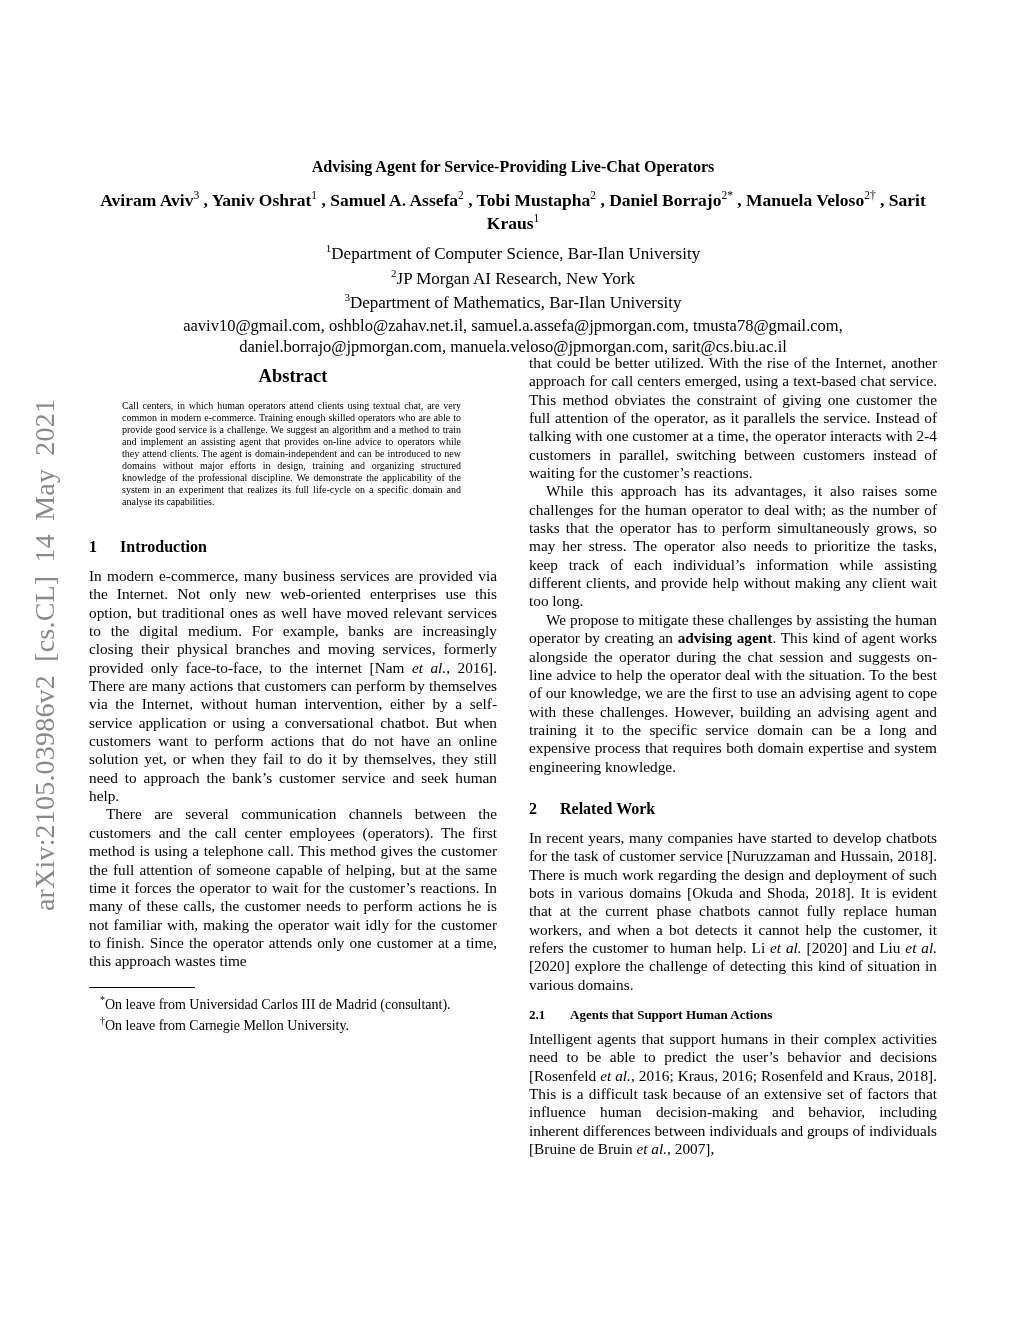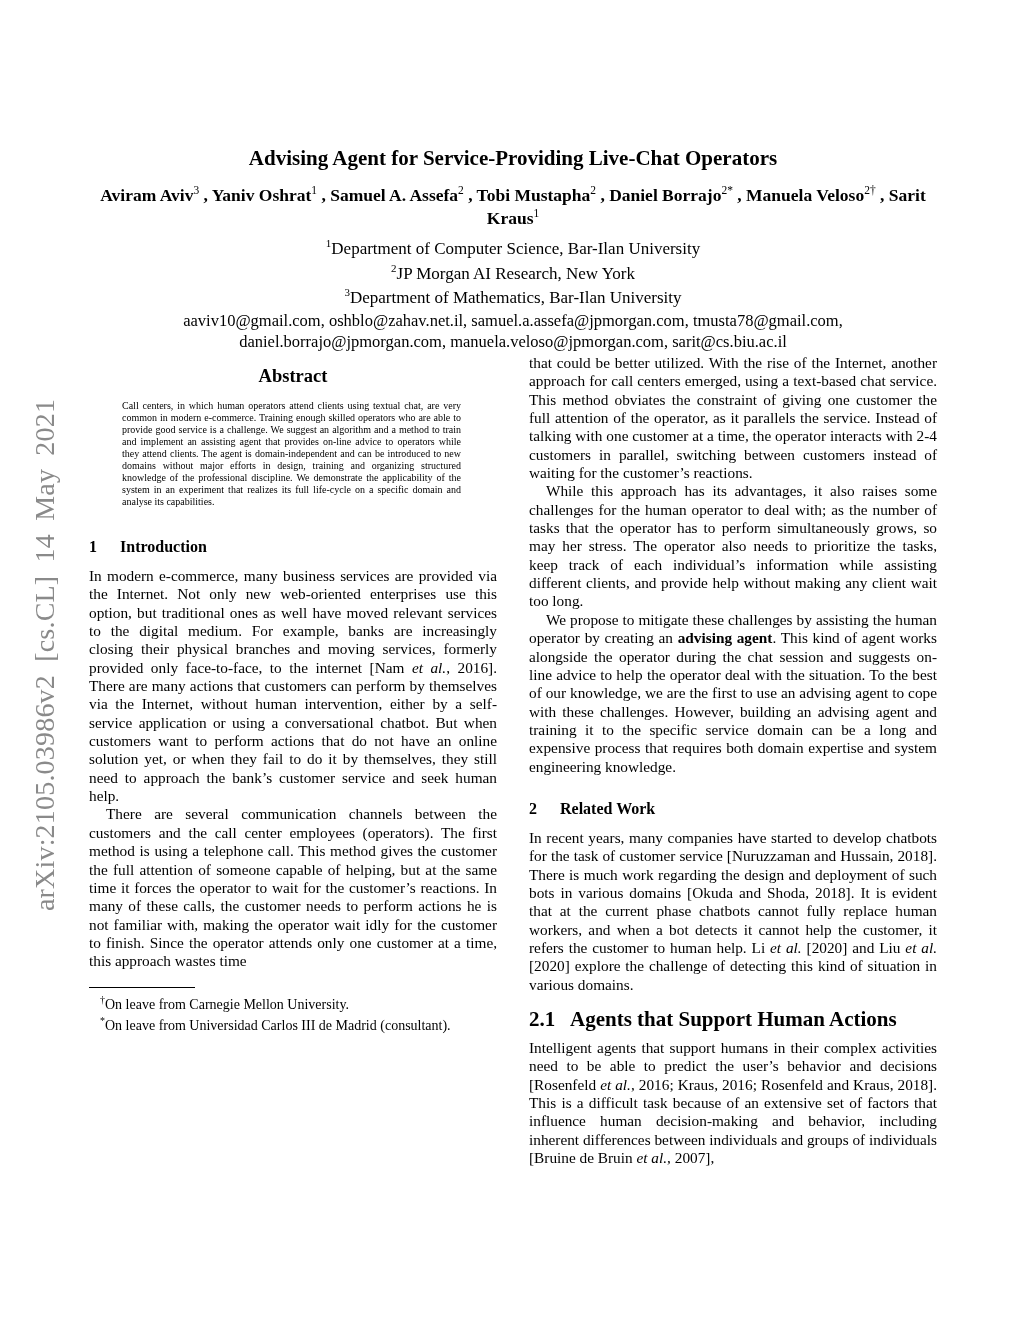--- a/index.html
+++ b/index.html
@@ -24,21 +24,21 @@
     word-spacing:6px;
     letter-spacing:0.2px;
   }
 
   
   .header {
     position:absolute;
     top:146px; left:89px; width:848px;
     text-align:center;
   }
-  .title { font-size:21px; font-weight:bold; margin:0 0 12px 0; }
+  .title { font-size:16px; font-weight:bold; margin:12px 0 12px 0; }
   .authors { font-size:17.5px; font-weight:bold; line-height:1.28; margin:0 auto 7px auto; width:100%; }
   .authors sup { font-weight:normal; font-size:11.5px; }
   .affiliations { font-size:17px; line-height:1.33; }
   .affiliations sup { font-size:11px; }
   .emails { font-size:16.5px; line-height:1.26; margin-top:2px; }
 
   
   .columns {
     position:absolute;
     top:354px; left:89px; width:848px;
@@ -51,21 +51,21 @@
     padding:0 36px 0 33px;
     font-size:10px; line-height:1.2;
     text-align:justify; margin:0;
     hyphens:auto;
   }
 
   .section-heading { font-size:16px; font-weight:bold; margin:24px 0 11px 0; }
   .section-heading.intro { margin-top:30px; }
   .section-heading .sec-num { display:inline-block; min-width:31px; }
 
-  .subsection-heading { font-size:21px; font-weight:bold; margin:13px 0 7px 0; }
+  .subsection-heading { font-size:13px; font-weight:bold; margin:13px 0 7px 0; }
   .subsection-heading .sec-num { display:inline-block; min-width:41px; }
 
   p.body {
     font-size:15.3px; line-height:1.2;
     text-align:justify; margin:0;
     hyphens:auto;
   }
   p.indented { text-indent:17px; }
 
   .footnotes { margin-top:16px; font-size:14px; line-height:1.34; }
@@ -107,22 +107,22 @@
         <h2 class="abstract-title">Abstract</h2>
         <p class="abstract-body">Call centers, in which human operators attend clients using textual chat, are very common in modern e-commerce. Training enough skilled operators who are able to provide good service is a challenge. We suggest an algorithm and a method to train and implement an assisting agent that provides on-line advice to operators while they attend clients. The agent is domain-independent and can be introduced to new domains without major efforts in design, training and organizing structured knowledge of the professional discipline. We demonstrate the applicability of the system in an experiment that realizes its full life-cycle on a specific domain and analyse its capabilities.</p>
       </div>
 
       <h2 class="section-heading intro"><span class="sec-num">1</span><span>Introduction</span></h2>
       <p class="body">In modern e-commerce, many business services are provided via the Internet. Not only new web-oriented enterprises use this option, but traditional ones as well have moved relevant services to the digital medium. For example, banks are increasingly closing their physical branches and moving services, formerly provided only face-to-face, to the internet [Nam <i>et al.</i>, 2016]. There are many actions that customers can perform by themselves via the Internet, without human intervention, either by a self-service application or using a conversational chatbot. But when customers want to perform actions that do not have an online solution yet, or when they fail to do it by themselves, they still need to approach the bank’s customer service and seek human help.</p>
       <p class="body indented">There are several communication channels between the customers and the call center employees (operators). The first method is using a telephone call. This method gives the customer the full attention of someone capable of helping, but at the same time it forces the operator to wait for the customer’s reactions. In many of these calls, the customer needs to perform actions he is not familiar with, making the operator wait idly for the customer to finish. Since the operator attends only one customer at a time, this approach wastes time</p>
 
       <div class="footnotes">
         <div class="fn-rule"></div>
+        <div class="footnote"><sup>*</sup><span>On leave from Universidad Carlos III de Madrid (consultant).</span></div>
         <div class="footnote"><sup>†</sup><span>On leave from Carnegie Mellon University.</span></div>
-        <div class="footnote"><sup>*</sup><span>On leave from Universidad Carlos III de Madrid (consultant).</span></div>
       </div>
     </div>
 
     <div class="col col-right">
       <p class="body">that could be better utilized. With the rise of the Internet, another approach for call centers emerged, using a text-based chat service. This method obviates the constraint of giving one customer the full attention of the operator, as it parallels the service. Instead of talking with one customer at a time, the operator interacts with 2-4 customers in parallel, switching between customers instead of waiting for the customer’s reactions.</p>
       <p class="body indented">While this approach has its advantages, it also raises some challenges for the human operator to deal with; as the number of tasks that the operator has to perform simultaneously grows, so may her stress. The operator also needs to prioritize the tasks, keep track of each individual’s information while assisting different clients, and provide help without making any client wait too long.</p>
       <p class="body indented">We propose to mitigate these challenges by assisting the human operator by creating an <b>advising agent</b>. This kind of agent works alongside the operator during the chat session and suggests on-line advice to help the operator deal with the situation. To the best of our knowledge, we are the first to use an advising agent to cope with these challenges. However, building an advising agent and training it to the specific service domain can be a long and expensive process that requires both domain expertise and system engineering knowledge.</p>
 
       <h2 class="section-heading"><span class="sec-num">2</span><span>Related Work</span></h2>
       <p class="body">In recent years, many companies have started to develop chatbots for the task of customer service [Nuruzzaman and Hussain, 2018]. There is much work regarding the design and deployment of such bots in various domains [Okuda and Shoda, 2018]. It is evident that at the current phase chatbots cannot fully replace human workers, and when a bot detects it cannot help the customer, it refers the customer to human help. Li <i>et al.</i> [2020] and Liu <i>et al.</i> [2020] explore the challenge of detecting this kind of situation in various domains.</p>

